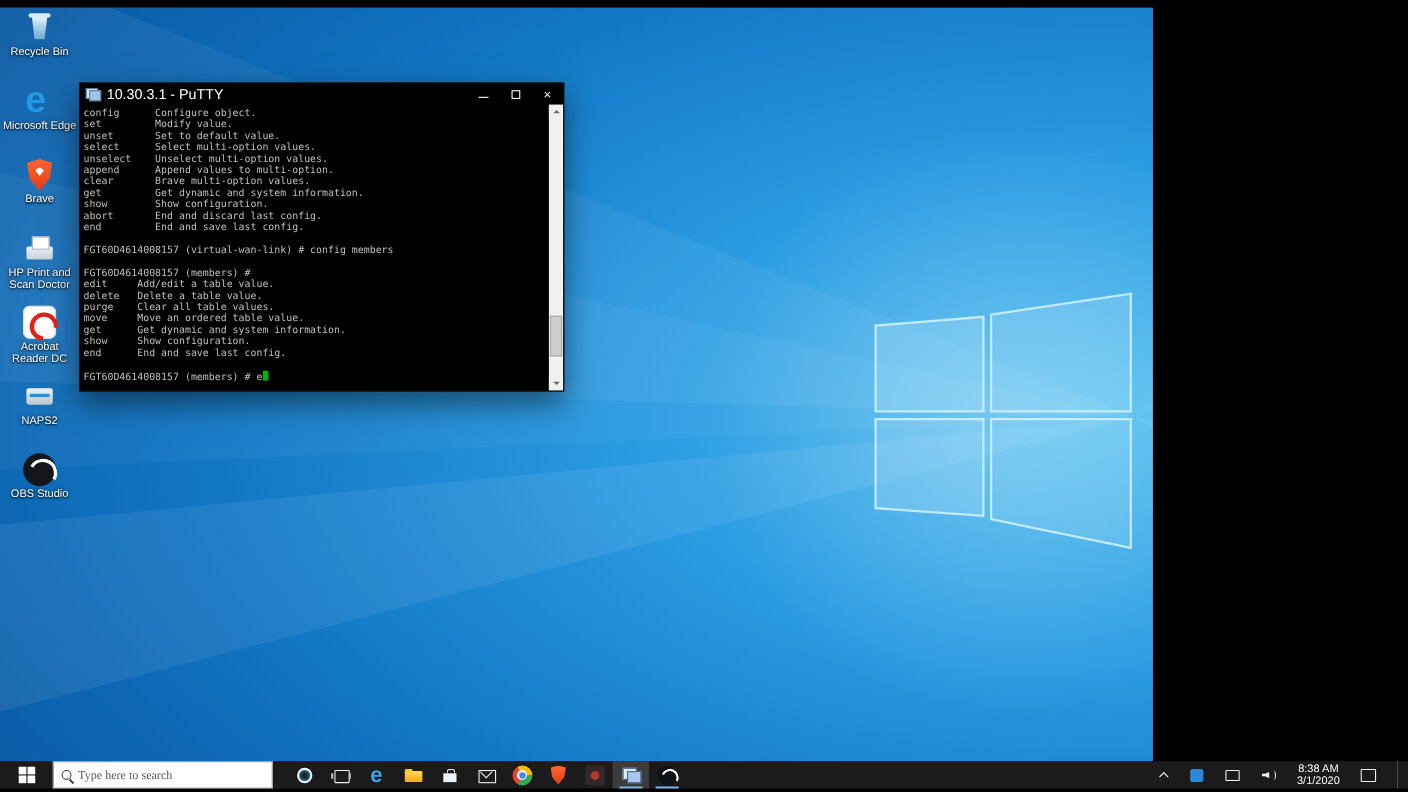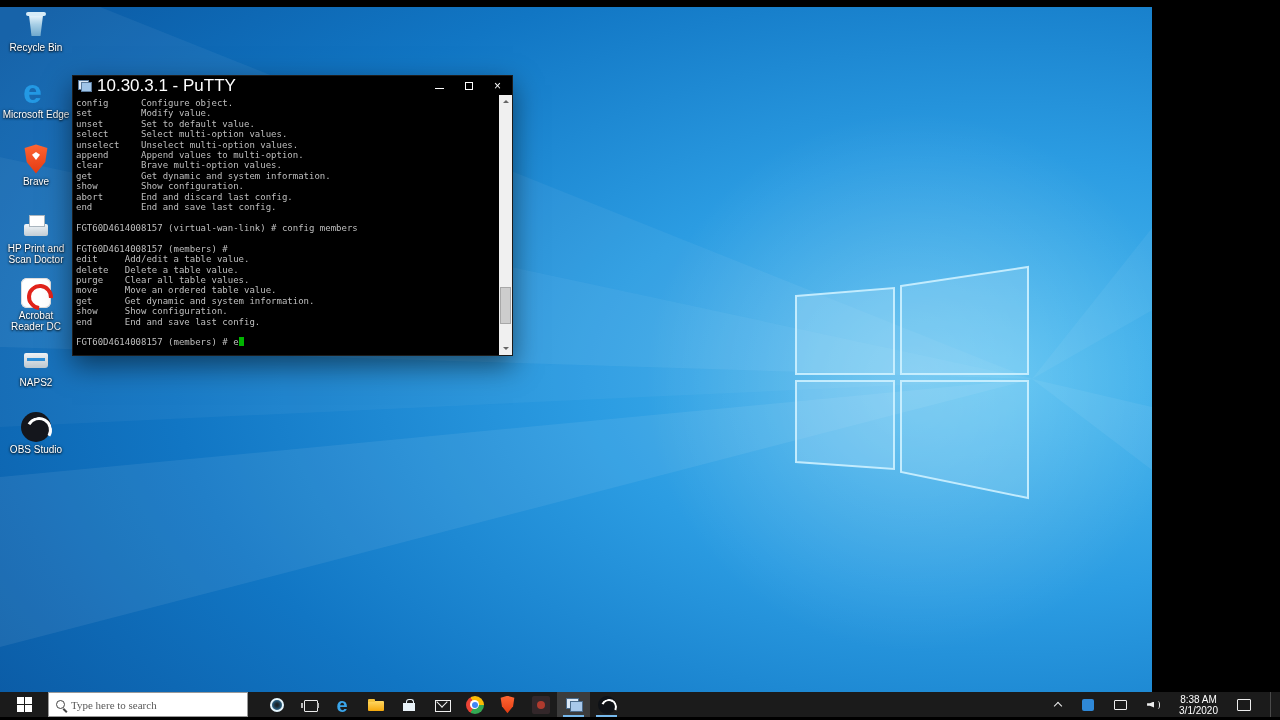--- a/index.html
+++ b/index.html
@@ -3,21 +3,21 @@
 <meta charset="utf-8">
 <title>Windows 10 - PuTTY</title>
 <style>
   *{box-sizing:border-box;margin:0;padding:0}
   html,body{width:1280px;height:720px;overflow:hidden;background:#000;font-family:"Liberation Sans",sans-serif}
   .stage{position:relative;width:1280px;height:720px;background:#000}
   .letterbox-top{position:absolute;top:0;left:0;width:100%;height:7px;background:#000}
   .letterbox-bottom{position:absolute;top:717px;left:0;width:100%;height:3px;background:#000}
 
   
-  .desktop{position:absolute;top:7px;left:0;width:1152px;height:685px;overflow:hidden;background:#d946ef}
+  .desktop{position:absolute;top:7px;left:0;width:1048px;height:685px;overflow:hidden;background:#d946ef}
   .wallpaper{position:absolute;left:0;top:0;width:1280px;height:685px;display:block}
 
   
   .desktop-icons{position:absolute;top:3px;left:0;width:72px;display:flex;flex-direction:column}
   .dicon-item{width:72px;height:62px;margin-bottom:5px;display:flex;flex-direction:column;align-items:center;cursor:default}
   .dicon{width:30px;height:30px;position:relative;flex:0 0 auto}
   .dlabel{margin-top:2px;font-size:10px;line-height:11px;color:#fff;text-align:center;
           text-shadow:0 1px 2px rgba(0,0,0,.9),0 0 3px rgba(0,0,0,.6);max-width:68px}
 
   .di-recycle-bin::before{content:"";position:absolute;left:7px;top:5px;width:16px;height:21px;
@@ -46,21 +46,21 @@
   .di-naps2::after{content:"";position:absolute;left:6px;top:13px;width:18px;height:3px;background:#2d8fd8}
 
   .di-obs-studio{background:#14161c;border-radius:50%}
   .di-obs-studio::after{content:"";position:absolute;left:5px;top:5px;width:20px;height:20px;border-radius:50%;
       border:3px solid transparent;border-top-color:#fff;border-right-color:#fff;transform:rotate(-15deg)}
 
   
   .putty{position:absolute;left:72px;top:68px;width:441px;height:281px;background:#000;
          border:1px solid #1c1c1c;box-shadow:0 10px 26px rgba(0,0,0,.5)}
   .ptitle{height:19px;background:#000;display:flex;align-items:center;padding-left:5px;gap:5px}
-  .ptitle-text{color:#fff;font-size:17px;white-space:nowrap}
+  .ptitle-text{color:#fff;font-size:13px;white-space:nowrap}
   .pticon{width:14px;height:12px;position:relative;flex:0 0 auto}
   .pticon::before{content:"";position:absolute;left:0;top:0;width:9px;height:8px;background:#dce9f7;border:1px solid #5a7a9c}
   .pticon::after{content:"";position:absolute;right:0;bottom:0;width:9px;height:8px;background:#9fc4e8;border:1px solid #5a7a9c}
   .pcaption{margin-left:auto;display:flex;height:100%}
   .cbtn{width:29px;display:flex;align-items:center;justify-content:center;color:#fff;cursor:default}
   .glyph-min{width:9px;height:1px;background:#fff;margin-top:6px}
   .glyph-max{width:8px;height:8px;border:1px solid #fff}
   .glyph-close{font-size:12px;line-height:12px}
   .pterm{position:relative;height:260px;background:#000;padding:3px 16px 0 3px;overflow:hidden}
   .tline{font-family:"DejaVu Sans Mono",monospace;font-size:9px;line-height:10.4px;color:#bfbfbf;white-space:pre}

